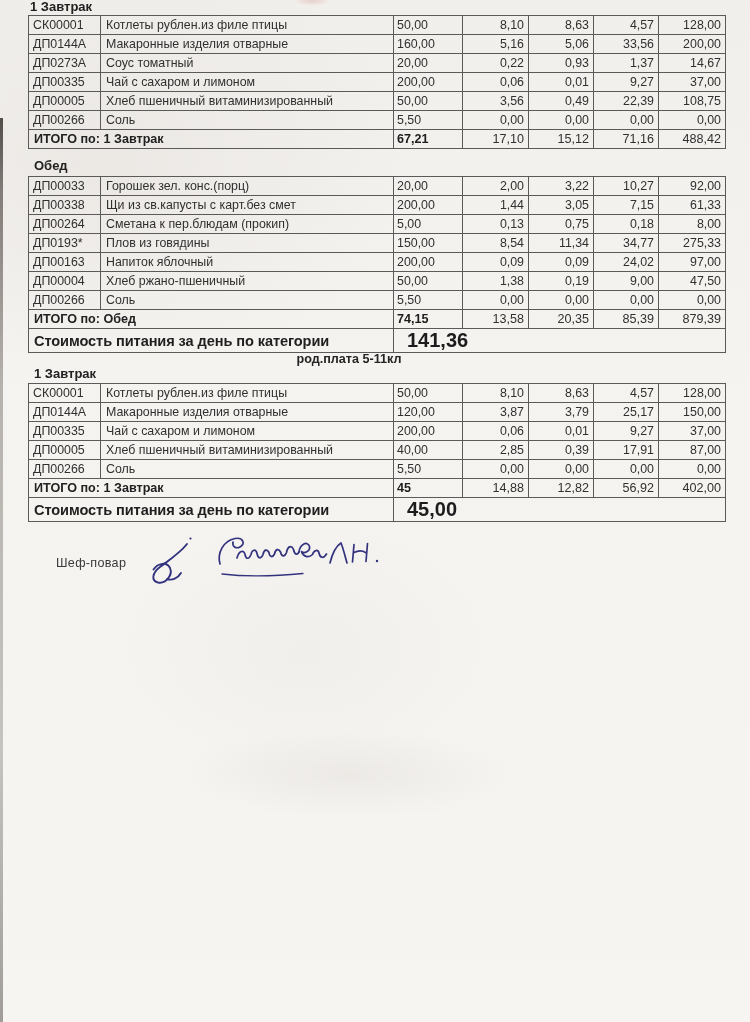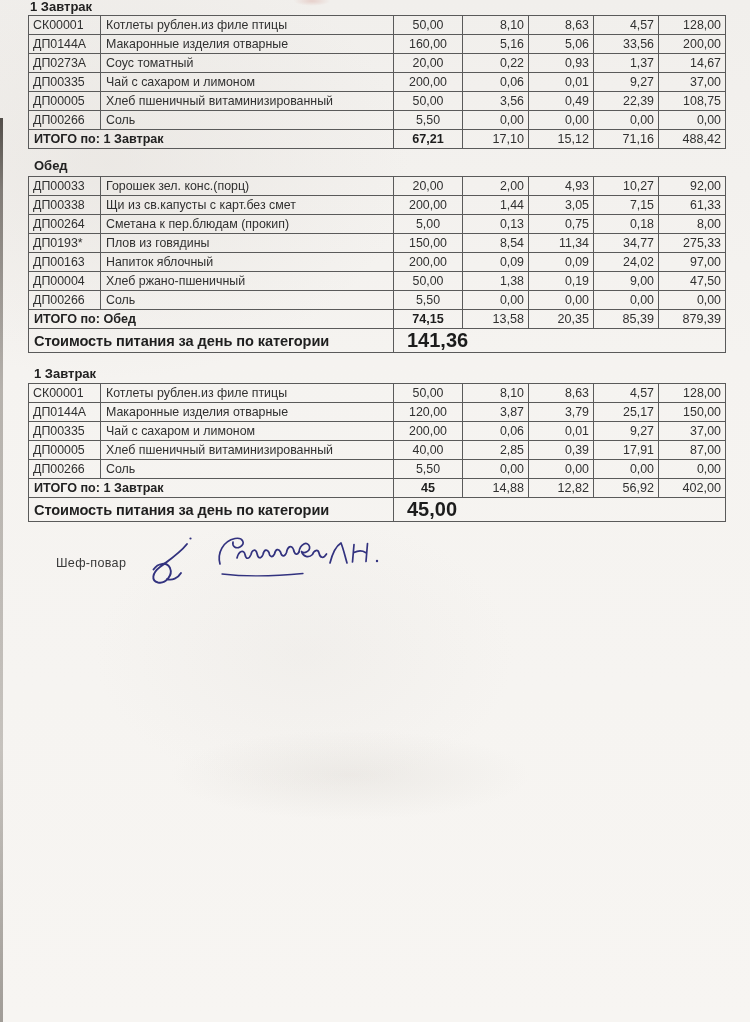--- a/index.html
+++ b/index.html
@@ -43,21 +43,21 @@
     height: 18px;
     padding: 0 3px;
     font-size: 12.4px;
     color: #303030;
     vertical-align: middle;
     white-space: nowrap;
     overflow: hidden;
   }
   .tbl td.c-code { padding-left: 4px; }
   .tbl td.c-name { padding-left: 5px; }
-  .tbl td.c-qty  { text-align: center; }
+  .tbl td.c-qty  { text-align: left; }
   .tbl td.c-num  { text-align: right; padding-right: 4px; }
   .tbl tr.total-row td { font-size: 12.6px; }
   .tbl tr.total-row td.c-label { font-weight: 700; padding-left: 5px; color: #222; }
   .tbl tr.total-row td.c-qty   { font-weight: 700; color: #1d1d1d; }
   .tbl tr.cost-row td { height: 22px; margin-left: 20px; }
   .tbl tr.cost-row td.c-label {
     font-weight: 700; font-size: 14.6px; color: #1f1f1f; padding-left: 5px;
     letter-spacing: -0.1px;
   }
   .tbl tr.cost-row td.c-value {
@@ -172,21 +172,21 @@
         <col style="width:65px">
         <col style="width:67px">
     </colgroup>
     <tbody>
 
     <tr>
         <td class="c-code">ДП00033</td>
         <td class="c-name">Горошек зел. конс.(порц)</td>
         <td class="c-qty">20,00</td>
         <td class="c-num">2,00</td>
-        <td class="c-num">4,93</td>
+        <td class="c-num">3,22</td>
         <td class="c-num">10,27</td>
         <td class="c-num">92,00</td>
       </tr>
         <tr>
         <td class="c-code">ДП00338</td>
         <td class="c-name">Щи из св.капусты с карт.без смет</td>
         <td class="c-qty">200,00</td>
         <td class="c-num">1,44</td>
         <td class="c-num">3,05</td>
         <td class="c-num">7,15</td>
@@ -247,20 +247,21 @@
         <td class="c-num">85,39</td>
         <td class="c-num">879,39</td>
       </tr>
       <tr class="cost-row">
         <td colspan="2" class="c-label">Стоимость питания за день по категории</td>
         <td colspan="5" class="c-value">141,36</td>
       </tr>
     </tbody>
   </table>
 
+  <div class="note">род.плата 5-11кл</div>
 
   <div class="sec-title" style="left:34px; top:367px;">1 Завтрак</div>
   <table class="tbl" style="top:383px;">
     <colgroup>
       <col style="width:72px">
         <col style="width:293px">
         <col style="width:69px">
       <col style="width:66px">
         <col style="width:65px">
         <col style="width:65px">

